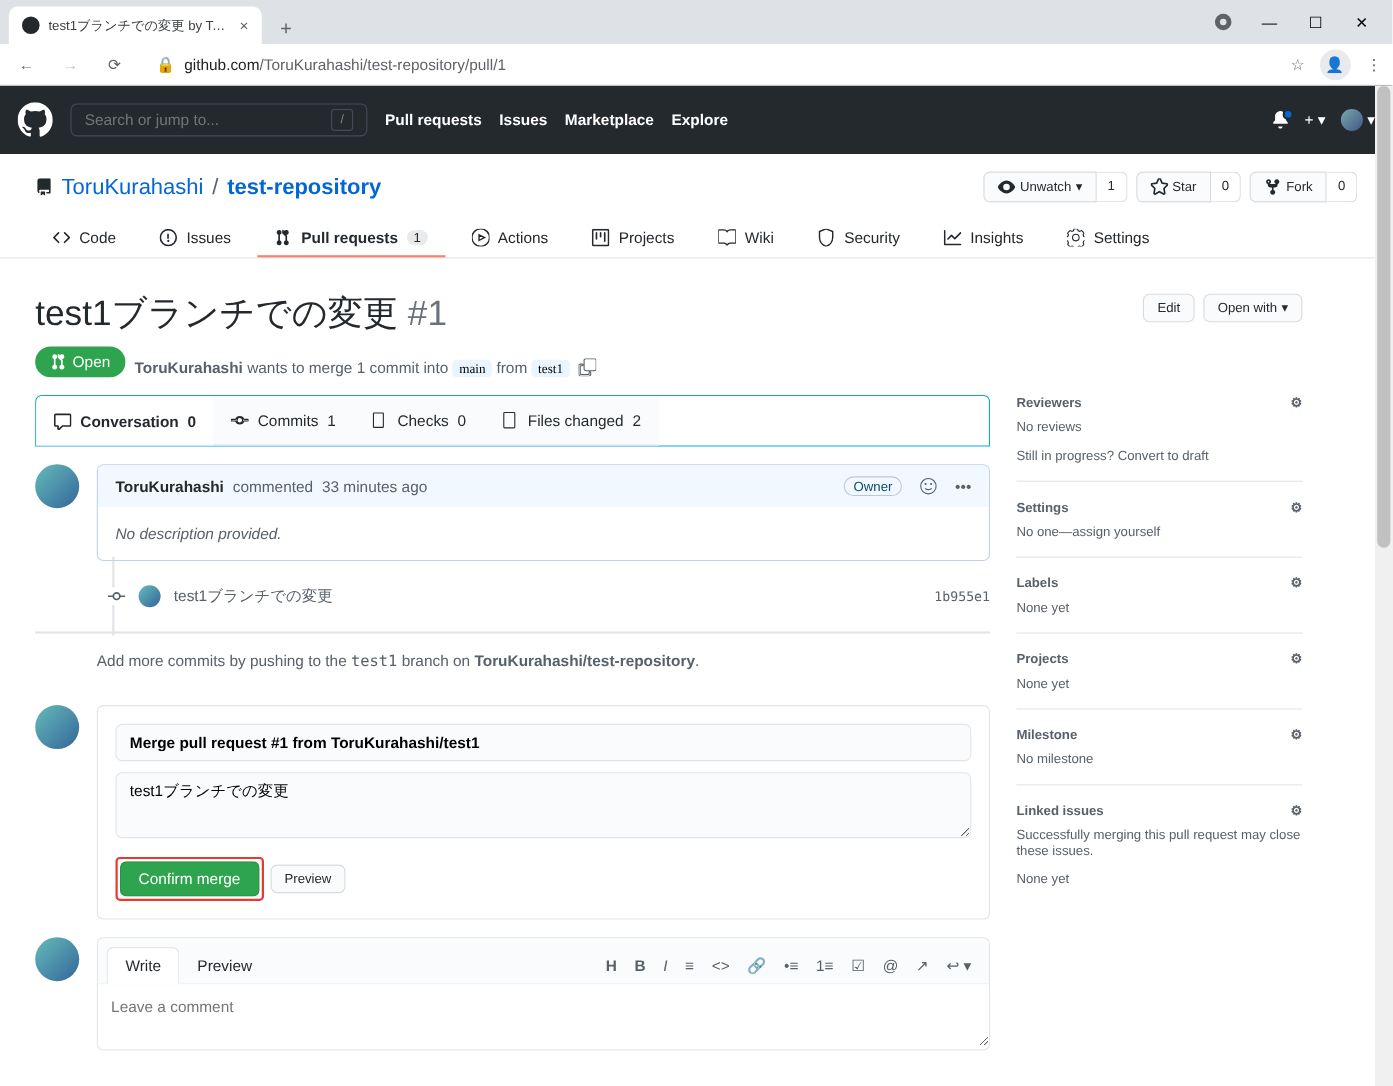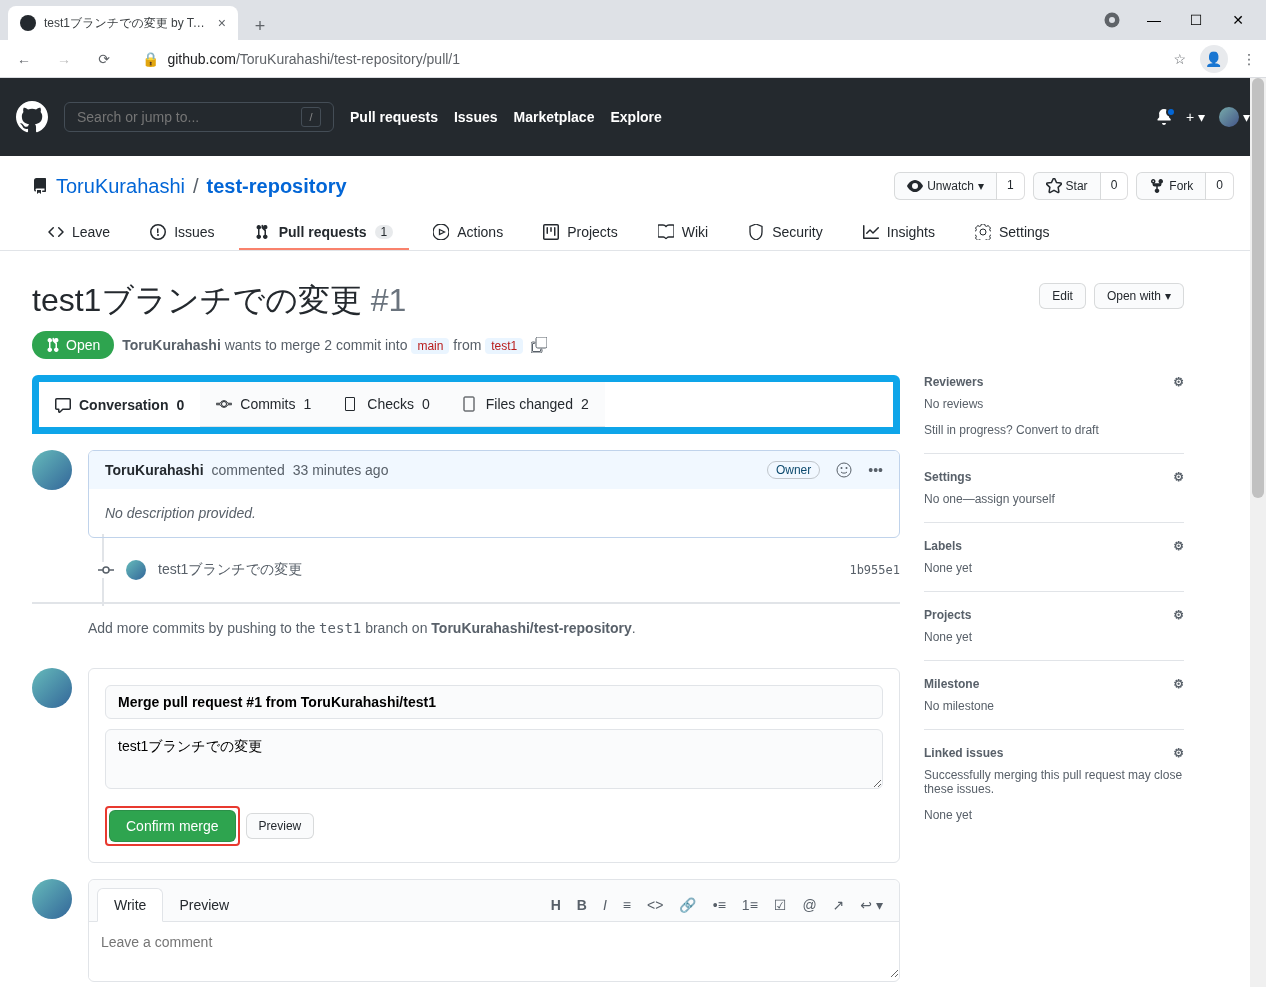--- a/index.html
+++ b/index.html
@@ -13,21 +13,21 @@
 .window-controls{margin-left:auto;display:flex;gap:14px;padding-right:6px;padding-bottom:6px}
 .win-btn{width:28px;height:28px;display:flex;align-items:center;justify-content:center;font-size:14px;color:#000}
 .browser-toolbar{background:#fff;height:38px;display:flex;align-items:center;padding:0 10px;gap:12px;border-bottom:1px solid #dadce0}
 .nav-btn{color:#5f6368;width:28px;height:28px;display:flex;align-items:center;justify-content:center;cursor:pointer}
 .nav-btn.disabled{color:#bdbdbd}
 .url-bar{flex:1;display:flex;align-items:center;gap:8px;padding:0 12px;height:30px;background:#fff;border-radius:15px}
 .url-text{font-size:14px;color:#202124}
 .url-domain{color:#202124}
 .url-path{color:#5f6368}
 .right-icons{display:flex;align-items:center;gap:14px;color:#5f6368}
-.gh-header{background:#24292e;height:78px;display:flex;align-items:center;padding:0 16px;gap:16px}
+.gh-header{background:#24292e;height:62px;display:flex;align-items:center;padding:0 16px;gap:16px}
 .gh-logo{width:32px;height:32px;fill:#fff}
 .search-box{background:#24292e;border:1px solid #444d56;border-radius:6px;height:30px;width:270px;display:flex;align-items:center;padding:0 12px;color:#b2b7bc}
 .search-box input{background:transparent;border:none;color:#b2b7bc;flex:1;outline:none;font-size:14px}
 .slash-key{border:1px solid #444d56;border-radius:3px;width:20px;height:20px;display:flex;align-items:center;justify-content:center;font-size:11px;color:#888}
 .gh-nav{display:flex;gap:16px}
 .gh-nav a{color:#fff;font-weight:600;text-decoration:none;font-size:14px}
 .gh-header-right{margin-left:auto;display:flex;align-items:center;gap:14px;color:#fff}
 .bell-wrap{position:relative}
 .bell-dot{position:absolute;top:-2px;right:-4px;width:10px;height:10px;background:#0366d6;border-radius:50%;border:2px solid #24292e}
 .avatar-sm{width:20px;height:20px;border-radius:50%;background:linear-gradient(135deg,#7aa,#458)}
@@ -43,28 +43,28 @@
 .btn-grp .count{border:1px solid rgba(27,31,35,0.15);border-left:none;border-radius:0 6px 6px 0;padding:5px 10px;font-size:12px;background:#fff}
 .repo-tabs{border-bottom:1px solid #e1e4e8;padding:0 32px;display:flex;gap:8px}
 .repo-tab{padding:8px 16px;display:flex;align-items:center;gap:8px;color:#24292e;border-bottom:2px solid transparent;cursor:pointer;font-size:14px}
 .repo-tab.active{border-bottom:2px solid #f9826c;font-weight:600}
 .repo-tab .counter{background:rgba(209,213,218,0.5);border-radius:10px;padding:0 6px;font-size:12px;font-weight:500}
 .main-wrap{padding:16px 32px 24px 32px;max-width:1216px}
 .pr-header{display:flex;align-items:flex-start;margin-bottom:8px;margin-top:12px}
 .pr-title{font-size:32px;font-weight:400;flex:1}
 .pr-num{color:#6a737d;font-weight:300}
 .pr-actions{display:flex;gap:8px;margin-top:4px}
-.pr-meta{display:flex;align-items:center;gap:8px;margin-bottom:16px}
+.pr-meta{display:flex;align-items:flex-end;gap:8px;margin-bottom:16px}
 .state-badge{background:#2ea44f;color:#fff;padding:6px 14px;border-radius:20px;font-weight:500;display:flex;align-items:center;gap:4px}
 .pr-merge-info{color:#586069}
-.branch{background:#eaf5ff;color:#b91c1c;border-radius:4px;padding:1px 6px;font-family:Liberation Sans, sans-serif;font-size:12px}
+.branch{background:#eaf5ff;color:#000000;border-radius:4px;padding:1px 6px;font-family:Liberation Serif, serif;font-size:12px}
 .content-cols{display:flex;gap:24px}
 .left-col{flex:1;min-width:0}
 .right-col{width:260px;flex-shrink:0}
-.pr-tabs{border:7px solid #0ea5e9;border-radius:6px 6px 0 0;display:flex;margin-bottom:0;background:#fff;position:relative}
+.pr-tabs{border:1px solid #0ea5e9;border-radius:6px 6px 0 0;display:flex;margin-bottom:0;background:#fff;position:relative}
 .pr-tab{padding:14px 16px;display:flex;align-items:center;gap:8px;font-size:14px;color:#24292e;border-right:0;cursor:pointer;background:#fafbfc}
 .pr-tab:first-child{border-radius:6px 0 0 0}
 .pr-tab.active{background:#fff;border-bottom:none;font-weight:600}
 .pr-tab:not(.active){border-bottom:1px solid #e1e4e8}
 .pr-tabs-spacer{flex:1;border-bottom:1px solid #e1e4e8;display:flex;align-items:center;justify-content:flex-end;padding-right:12px}
 .diff-stat{font-size:12px}
 .diff-add{color:#28a745;font-weight:600}
 .diff-del{color:#cb2431;font-weight:600}
 .diff-squares{display:inline-flex;gap:1px;margin-left:4px}
 .sq{width:8px;height:8px}
@@ -216,21 +216,21 @@
       <span class="count">0</span>
     </div>
   </div>
 </div>
 
 <div class="repo-tabs">
   <div class="repo-tab">
       <svg class="icon" viewBox="0 0 16 16">
         <path d="M4.72 3.22a.75.75 0 011.06 1.06L2.06 8l3.72 3.72a.75.75 0 11-1.06 1.06L.47 8.53a.75.75 0 010-1.06l4.25-4.25zm6.56 0a.75.75 0 10-1.06 1.06L13.94 8l-3.72 3.72a.75.75 0 101.06 1.06l4.25-4.25a.75.75 0 000-1.06l-4.25-4.25z"></path>
       </svg>
-      <span>Leave</span>
+      <span>Code</span>
     </div>
   <div class="repo-tab">
       <svg class="icon" viewBox="0 0 16 16">
         <path d="M8 0a8 8 0 100 16A8 8 0 008 0zM1.5 8a6.5 6.5 0 1113 0 6.5 6.5 0 01-13 0zm7-3a.75.75 0 00-1.5 0v3.5a.75.75 0 001.5 0V5zM8 12a1 1 0 100-2 1 1 0 000 2z"></path>
       </svg>
       <span>Issues</span>
     </div>
   <div class="repo-tab active">
       <svg class="icon" viewBox="0 0 16 16">
         <path d="M1.5 3.25a2.25 2.25 0 113 2.122v5.256a2.251 2.251 0 11-1.5 0V5.372A2.25 2.25 0 011.5 3.25zm11 0a2.25 2.25 0 10-1.5 2.122v.878l-3-3V1.5a.75.75 0 00-1.5 0v2.56l3 3v3.568a2.251 2.251 0 101.5 0V5.372a2.25 2.25 0 001.5-2.122z"></path>
@@ -286,21 +286,21 @@
   </div>
   <div class="pr-meta">
     <span class="state-badge">
         <svg class="icon" viewBox="0 0 16 16" fill="#fff">
           <path d="M1.5 3.25a2.25 2.25 0 113 2.122v5.256a2.251 2.251 0 11-1.5 0V5.372A2.25 2.25 0 011.5 3.25zm11 0a2.25 2.25 0 10-1.5 2.122v.878l-3-3V1.5a.75.75 0 00-1.5 0v2.56l3 3v3.568a2.251 2.251 0 101.5 0V5.372a2.25 2.25 0 001.5-2.122z"></path>
         </svg>
         <span>Open</span>
       </span>
     <span class="pr-merge-info">
       <strong>ToruKurahashi</strong>
-      <span>wants to merge 2 commit into</span>
+      <span>wants to merge 1 commit into</span>
       <span class="branch">main</span>
       <span>from</span>
       <span class="branch">test1</span>
       <svg class="icon" viewBox="0 0 16 16" style="margin-left:4px">
           <path d="M0 6.75A1.75 1.75 0 011.75 5h1.5a.75.75 0 010 1.5h-1.5a.25.25 0 00-.25.25v7.5c0 .138.112.25.25.25h7.5a.25.25 0 00.25-.25v-1.5a.75.75 0 011.5 0v1.5A1.75 1.75 0 019.25 16h-7.5A1.75 1.75 0 010 14.25v-7.5zM6.75 0h7.5C15.216 0 16 .784 16 1.75v7.5A1.75 1.75 0 0114.25 11h-7.5A1.75 1.75 0 015 9.25v-7.5C5 .784 5.784 0 6.75 0z" fill="none" stroke="currentColor"></path>
         </svg>
     </span>
   </div>
 
   <div class="content-cols">

